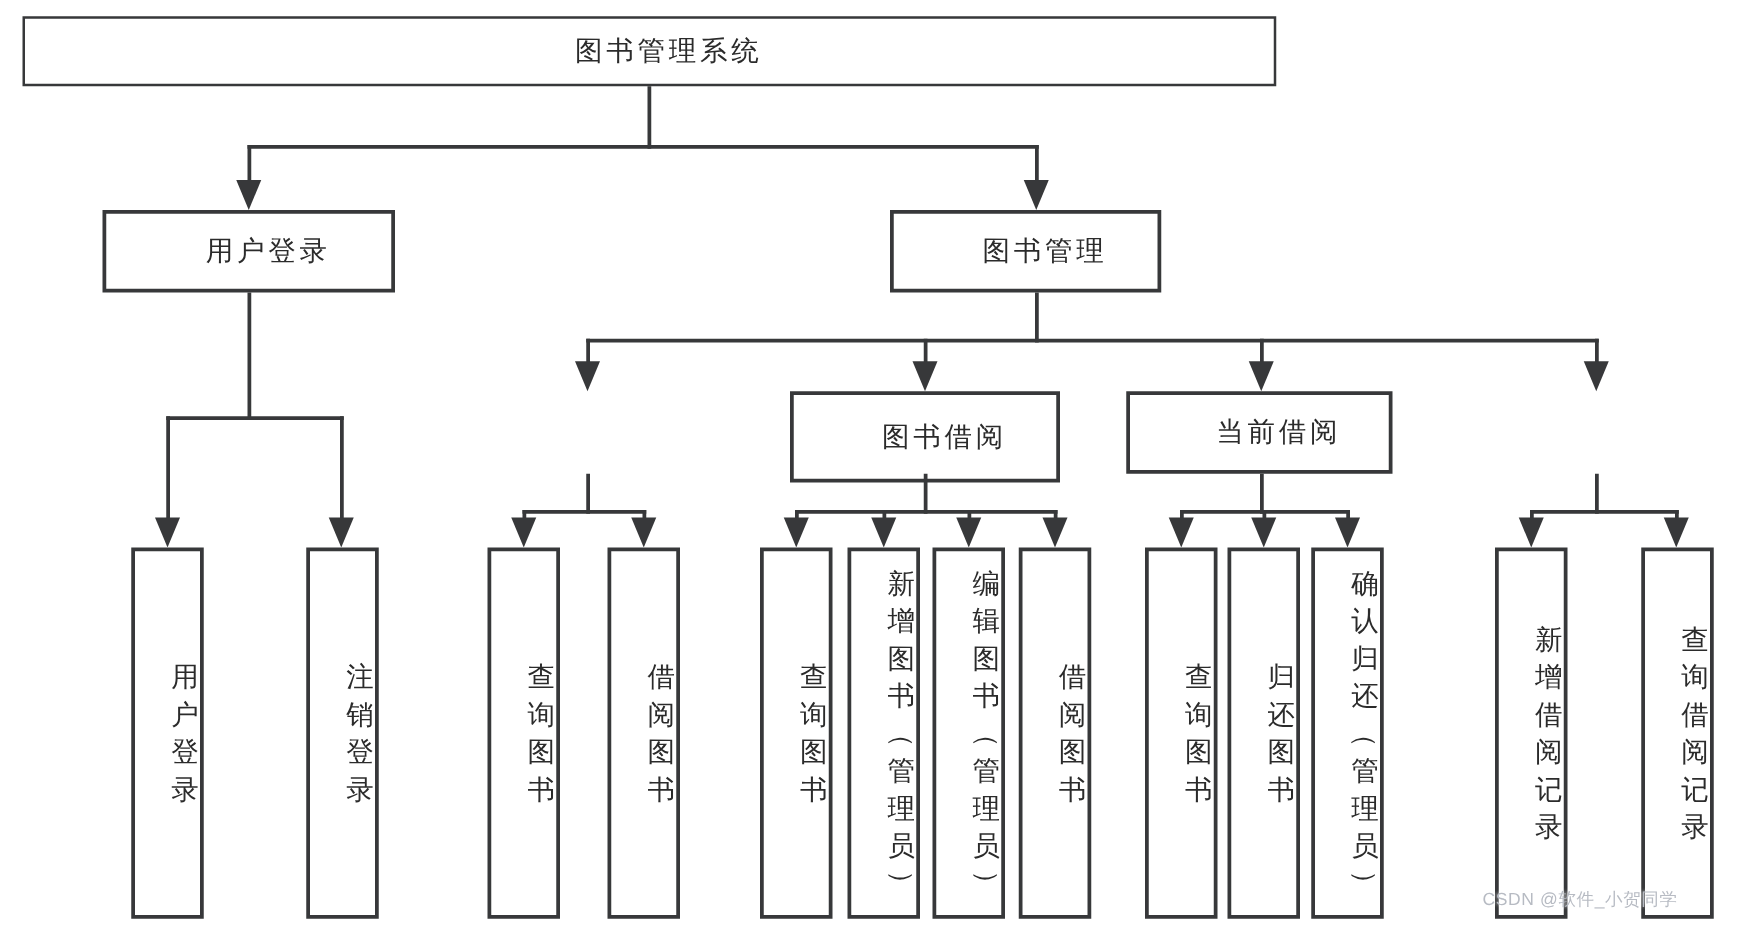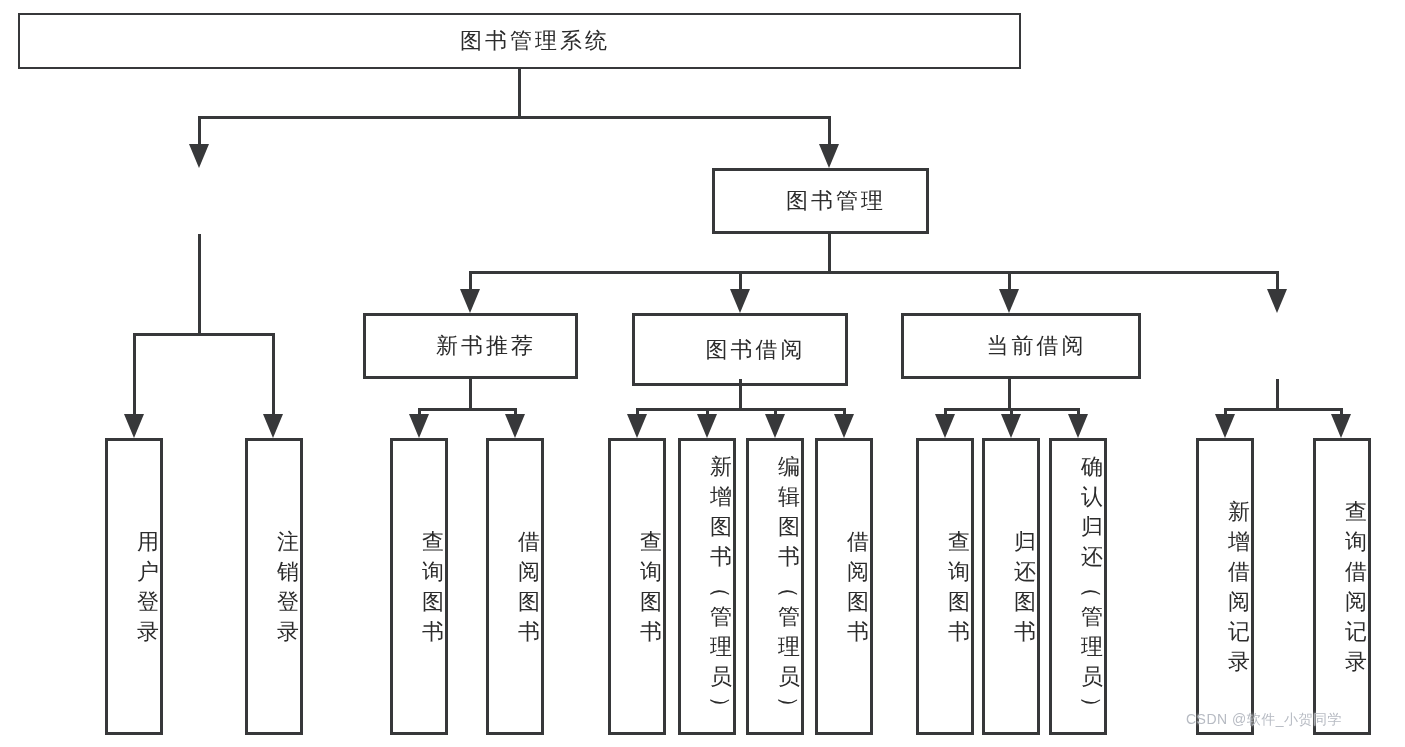--- a/index.html
+++ b/index.html
@@ -85,42 +85,42 @@
     <span class="hlabel">图书管理系统</span>
   </div>
 
   <div class="vline" style="left:518px; top:69px; height:50px;"></div>
   <div class="hline" style="left:198px; top:116px; width:633px;"></div>
   <div class="vline" style="left:198px; top:116px; height:34px;"></div>
   <div class="vline" style="left:828px; top:116px; height:34px;"></div>
   <div class="arrow" style="left:189px; top:144px;"></div>
   <div class="arrow" style="left:819px; top:144px;"></div>
 
+  <div class="box" style="left:82px; top:168px; width:234px; height:66px;">
+    <span class="hlabel">用户登录</span>
+  </div>
   <div class="box" style="left:712px; top:168px; width:217px; height:66px;">
     <span class="hlabel">图书管理</span>
   </div>
 
   <div class="vline" style="left:828px; top:234px; height:40px;"></div>
   <div class="hline" style="left:469px; top:271px; width:810px;"></div>
   <div class="vline" style="left:469px; top:271px; height:24px;"></div>
   <div class="vline" style="left:739px; top:271px; height:24px;"></div>
   <div class="vline" style="left:1008px; top:271px; height:24px;"></div>
   <div class="vline" style="left:1276px; top:271px; height:24px;"></div>
   <div class="arrow" style="left:460px; top:289px;"></div>
   <div class="arrow" style="left:730px; top:289px;"></div>
   <div class="arrow" style="left:999px; top:289px;"></div>
   <div class="arrow" style="left:1267px; top:289px;"></div>
 
-  <div class="box" style="left:363px; top:313px; width:215px; height:66px;">
-    <span class="hlabel">新书推荐</span>
-  </div>
   <div class="box" style="left:632px; top:313px; width:216px; height:73px;">
     <span class="hlabel">图书借阅</span>
   </div>
-  <div class="box" style="left:901px; top:313px; width:240px; height:66px;">
+  <div class="box" style="left:901px; top:313px; width:213px; height:66px;">
     <span class="hlabel">当前借阅</span>
   </div>
 
   <div class="vline" style="left:198px; top:234px; height:102px;"></div>
   <div class="hline" style="left:133px; top:333px; width:142px;"></div>
   <div class="vline" style="left:133px; top:333px; height:85px;"></div>
   <div class="vline" style="left:272px; top:333px; height:85px;"></div>
   <div class="arrow" style="left:124px; top:414px;"></div>
   <div class="arrow" style="left:263px; top:414px;"></div>
 

